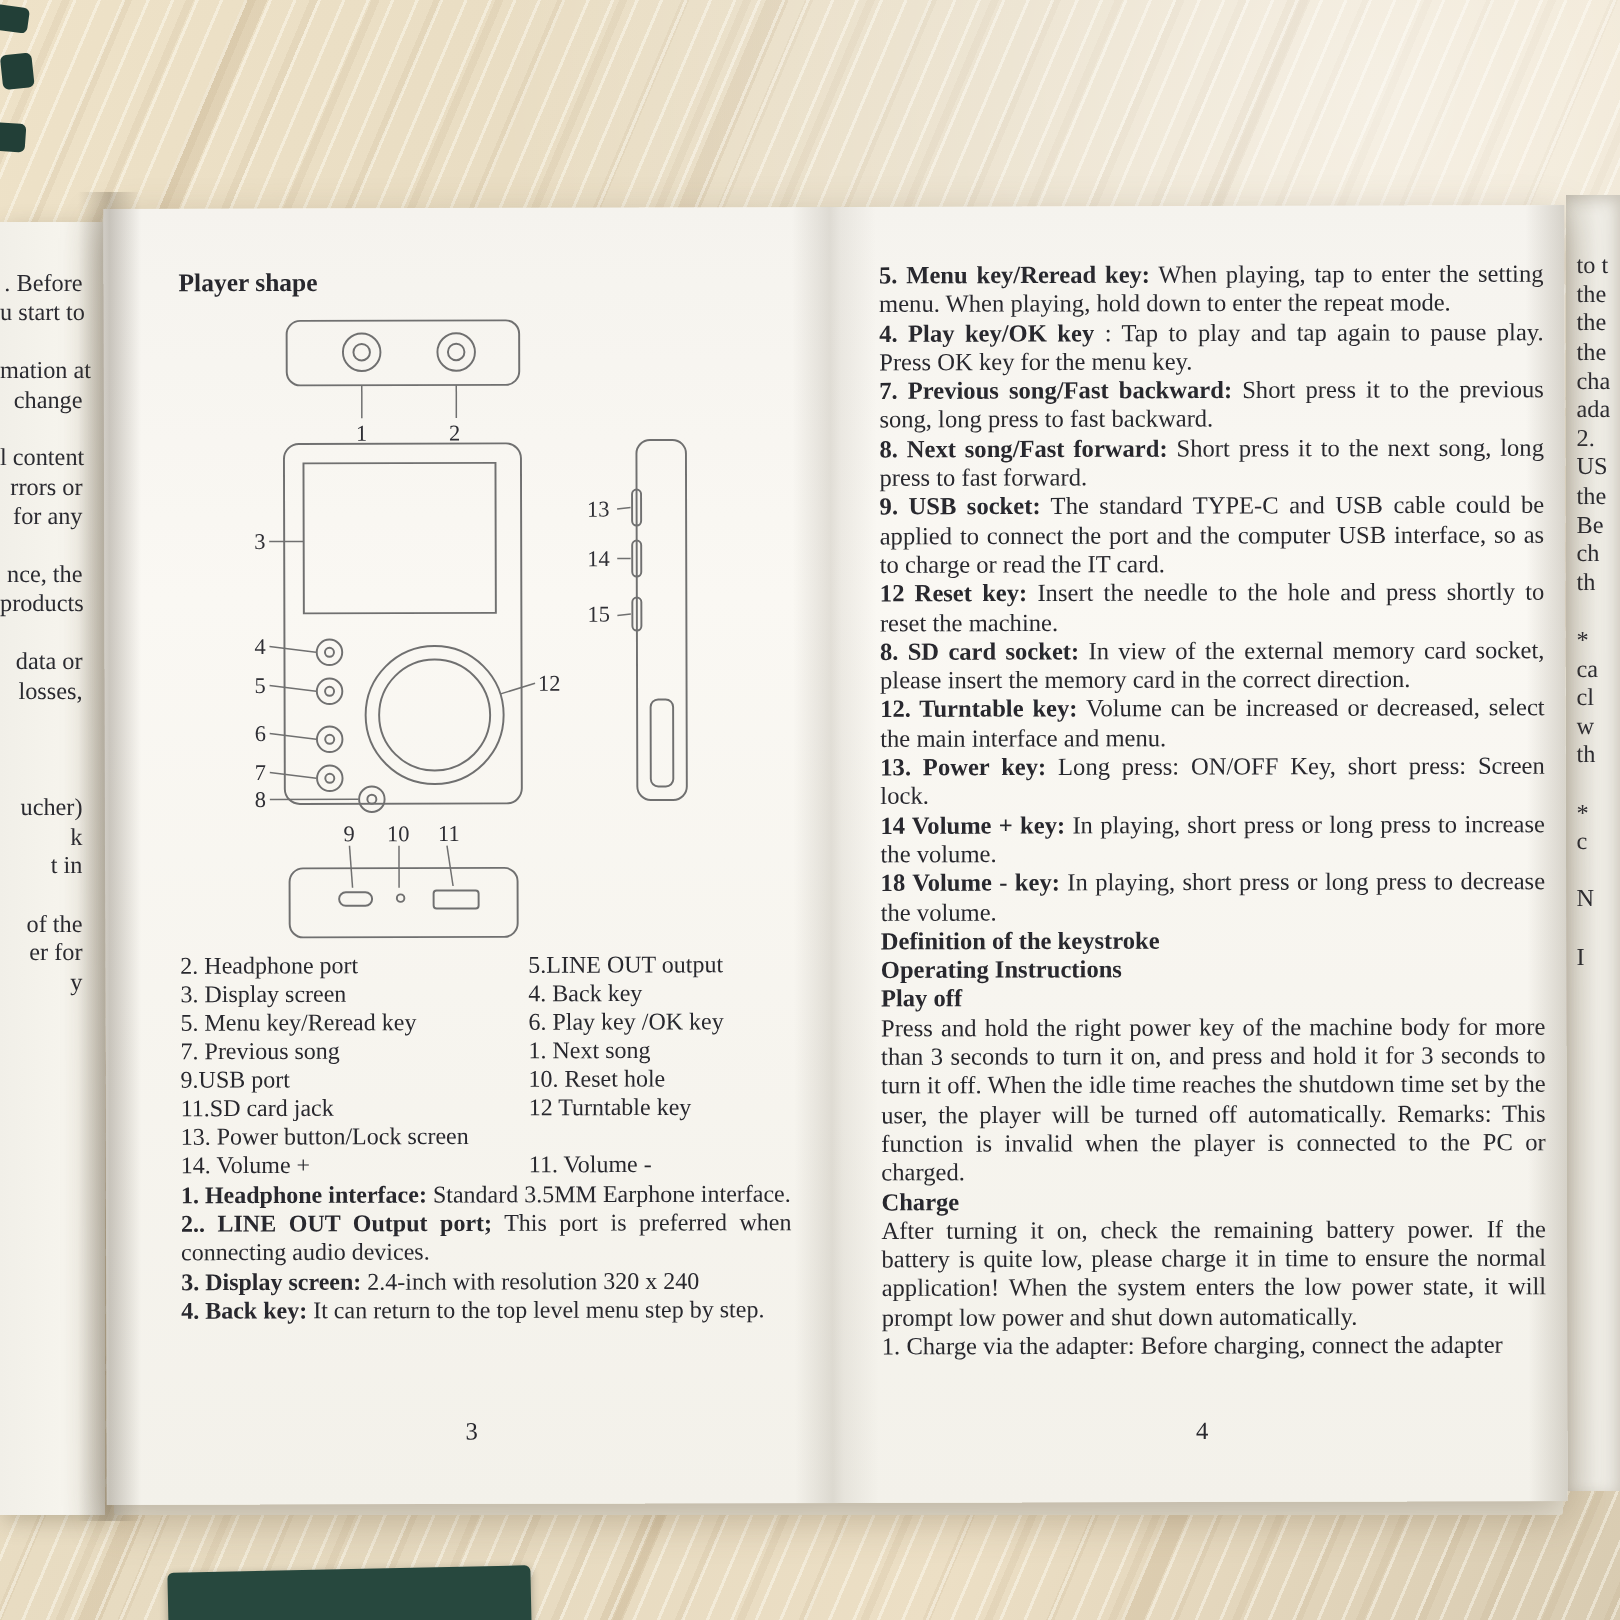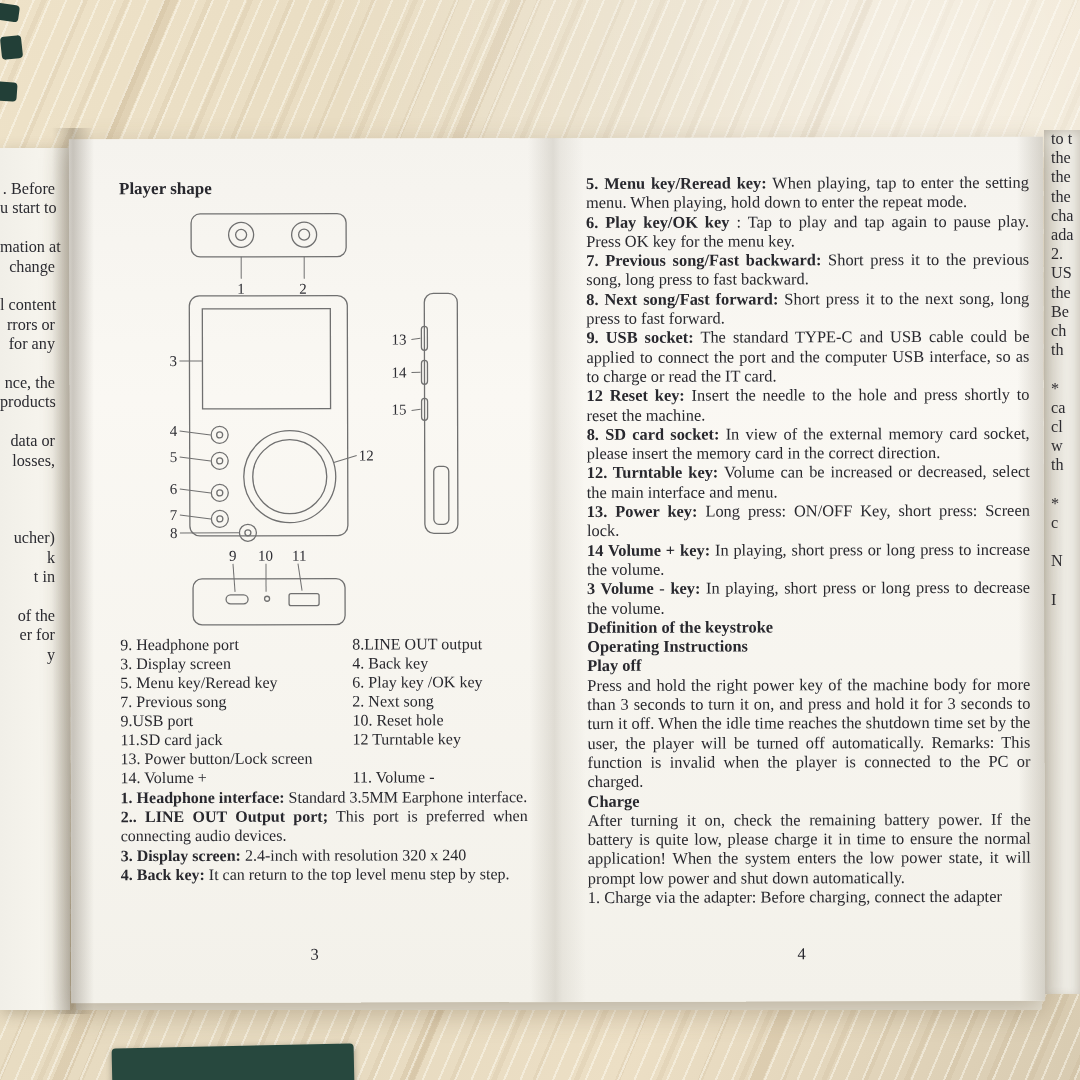--- a/index.html
+++ b/index.html
@@ -26,21 +26,21 @@
     background:linear-gradient(to right,#f1efe8,#f6f4ed 60%,#e7e4da);
     box-shadow:2px 4px 14px rgba(90,75,50,0.30);
     padding-top:32px;box-sizing:border-box;
     font-size:16.2px;line-height:19.4px;color:#2b2b31;text-align:right;
   }
   .left-strip .frag{padding-right:15px;min-height:19.4px;white-space:nowrap;overflow:hidden;}
   .right-strip{
     position:absolute;left:1044px;top:130px;width:36px;height:864px;z-index:2;
     background:linear-gradient(to right,#dcd9cf,#efede6 55%);
     box-shadow:-2px 3px 10px rgba(90,75,50,0.25) inset;
-    padding-left:7px;box-sizing:border-box;
+    padding-top:38px;padding-left:7px;box-sizing:border-box;
     font-size:16.2px;line-height:19.2px;color:#2b2b31;text-align:left;
   }
   .right-strip .frag{min-height:19.2px;white-space:nowrap;overflow:hidden;}
 
   .under-page{position:absolute;left:76px;top:144px;width:966px;height:866px;background:#e9e5d8;z-index:1;border-radius:2px;}
 
   
   .paper{
     position:absolute;left:70px;top:138px;width:974px;height:864px;z-index:3;
     background:linear-gradient(180deg,#f5f3ee,#faf8f3 30%,#f3f1ea);
@@ -182,28 +182,28 @@
           <line class="lead" x1="65" y1="355" x2="67" y2="383"></line>
           <line class="lead" x1="98" y1="355" x2="98" y2="383"></line>
           <line class="lead" x1="130" y1="355" x2="134" y2="382"></line>
           <text x="61" y="352">9</text>
           <text x="90" y="352">10</text>
           <text x="124" y="352">11</text>
         </g>
       </svg>
 
       <div class="parts-grid">
-          <div class="cell">9. Headphone port</div>
-          <div class="cell">8.LINE OUT output</div>
+          <div class="cell">2. Headphone port</div>
+          <div class="cell">5.LINE OUT output</div>
           <div class="cell">3. Display screen</div>
           <div class="cell">4. Back key</div>
           <div class="cell">5. Menu key/Reread key</div>
           <div class="cell">6. Play key /OK key</div>
           <div class="cell">7. Previous song</div>
-          <div class="cell">2. Next song</div>
+          <div class="cell">1. Next song</div>
           <div class="cell">9.USB port</div>
           <div class="cell">10. Reset hole</div>
           <div class="cell">11.SD card jack</div>
           <div class="cell">12 Turntable key</div>
           <div class="cell">13. Power button/Lock screen</div>
           <div class="cell"></div>
           <div class="cell">14. Volume +</div>
           <div class="cell">11. Volume -</div>
         </div>
 
@@ -213,30 +213,30 @@
           <p><b>3. Display screen:</b> 2.4-inch with resolution 320 x 240</p>
           <p><b>4. Back key:</b> It can return to the top level menu step by step.</p>
         </div>
 
       <div class="pagenum">3</div>
     </div>
 
     <div class="page page4">
       <div class="body">
           <p><b>5. Menu key/Reread key:</b> When playing, tap to enter the setting menu. When playing, hold down to enter the repeat mode.</p>
-          <p><b>6. Play key/OK key</b> : Tap to play and tap again to pause play. Press OK key for the menu key.</p>
+          <p><b>4. Play key/OK key</b> : Tap to play and tap again to pause play. Press OK key for the menu key.</p>
           <p><b>7. Previous song/Fast backward:</b> Short press it to the previous song, long press to fast backward.</p>
           <p><b>8. Next song/Fast forward:</b> Short press it to the next song, long press to fast forward.</p>
           <p><b>9. USB socket:</b> The standard TYPE-C and USB cable could be applied to connect the port and the computer USB interface, so as to charge or read the IT card.</p>
           <p><b>12 Reset key:</b> Insert the needle to the hole and press shortly to reset the machine.</p>
           <p><b>8. SD card socket:</b> In view of the external memory card socket, please insert the memory card in the correct direction.</p>
           <p><b>12. Turntable key:</b> Volume can be increased or decreased, select the main interface and menu.</p>
           <p><b>13. Power key:</b> Long press: ON/OFF Key, short press: Screen lock.</p>
           <p><b>14 Volume + key:</b> In playing, short press or long press to increase the volume.</p>
-          <p><b>3 Volume - key:</b> In playing, short press or long press to decrease the volume.</p>
+          <p><b>18 Volume - key:</b> In playing, short press or long press to decrease the volume.</p>
           <p><b>Definition of the keystroke</b></p>
           <p><b>Operating Instructions</b></p>
           <p><b>Play off</b></p>
           <p>Press and hold the right power key of the machine body for more than 3 seconds to turn it on, and press and hold it for 3 seconds to turn it off. When the idle time reaches the shutdown time set by the user, the player will be turned off automatically. Remarks: This function is invalid when the player is connected to the PC or charged.</p>
           <p><b>Charge</b></p>
           <p>After turning it on, check the remaining battery power. If the battery is quite low, please charge it in time to ensure the normal application! When the system enters the low power state, it will prompt low power and shut down automatically.</p>
           <p>1. Charge via the adapter: Before charging, connect the adapter</p>
         </div>
       <div class="pagenum">4</div>
     </div>

